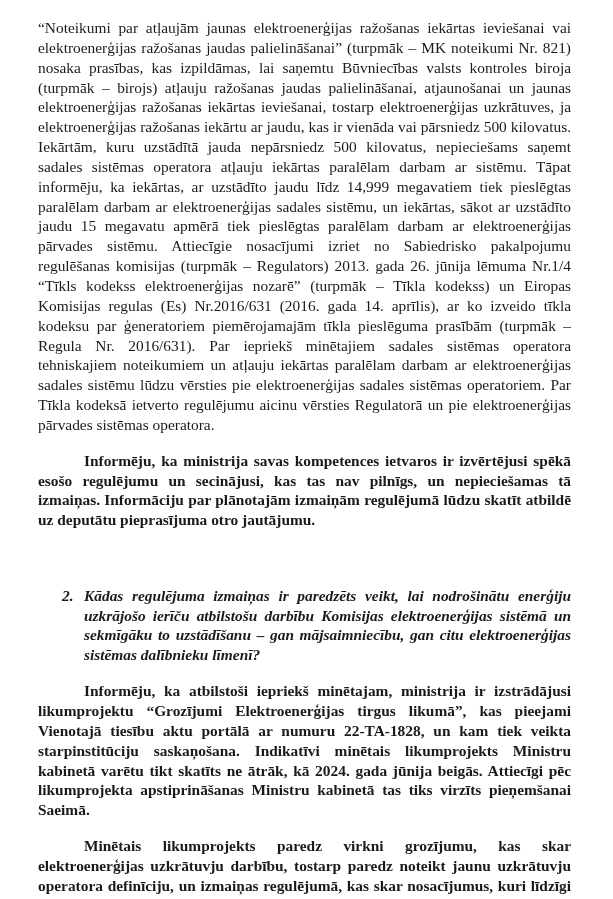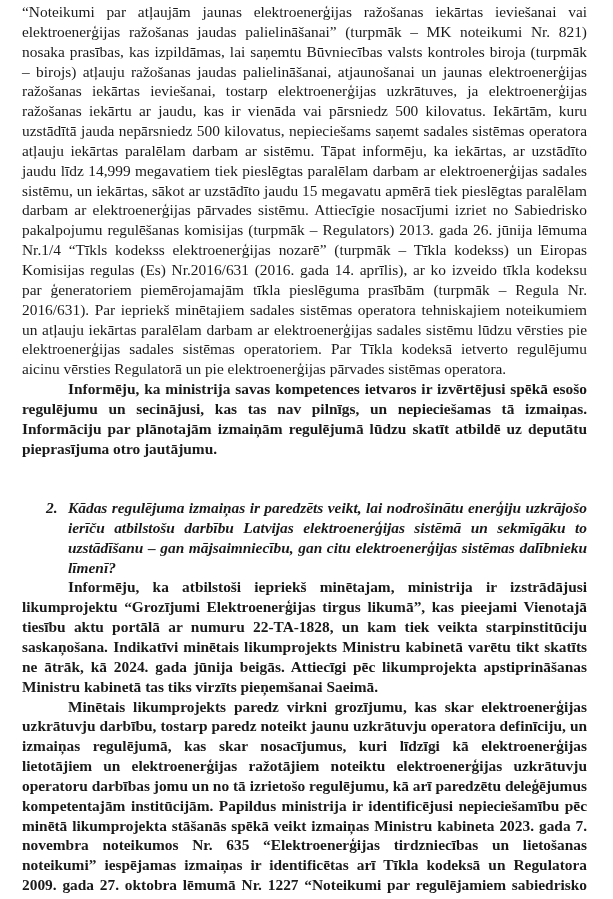--- a/index.html
+++ b/index.html
@@ -17,21 +17,21 @@
       position: absolute;
       left: 22px;
       top: 2px;
       width: 565px;
       font-family: "Liberation Serif", serif;
       font-size: 15.4px;
       line-height: 19.85px;
       color: #1a1a1a;
     }
     .page p {
-      margin: 0;
+      margin: 16px;
       text-align: justify;
       hyphens: none;
     }
     .indent {
       text-indent: 46px;
       font-weight: bold;
     }
     .question {
       margin-top: 19.85px !important;
       margin-bottom: 0;
@@ -59,18 +59,18 @@
 <body>
 
 <div class="page">
   <p>“Noteikumi par atļaujām jaunas elektroenerģijas ražošanas iekārtas ieviešanai vai elektroenerģijas ražošanas jaudas palielināšanai” (turpmāk – MK noteikumi Nr. 821) nosaka prasības, kas izpildāmas, lai saņemtu Būvniecības valsts kontroles biroja (turpmāk – birojs) atļauju ražošanas jaudas palielināšanai, atjaunošanai un jaunas elektroenerģijas ražošanas iekārtas ieviešanai, tostarp elektroenerģijas uzkrātuves, ja elektroenerģijas ražošanas iekārtu ar jaudu, kas ir vienāda vai pārsniedz 500 kilovatus. Iekārtām, kuru uzstādītā jauda nepārsniedz 500 kilovatus, nepieciešams saņemt sadales sistēmas operatora atļauju iekārtas paralēlam darbam ar sistēmu. Tāpat informēju, ka iekārtas, ar uzstādīto jaudu līdz 14,999 megavatiem tiek pieslēgtas paralēlam darbam ar elektroenerģijas sadales sistēmu, un iekārtas, sākot ar uzstādīto jaudu 15 megavatu apmērā tiek pieslēgtas paralēlam darbam ar elektroenerģijas pārvades sistēmu. Attiecīgie nosacījumi izriet no Sabiedrisko pakalpojumu regulēšanas komisijas (turpmāk – Regulators) 2013. gada 26. jūnija lēmuma Nr.1/4 “Tīkls kodekss elektroenerģijas nozarē” (turpmāk – Tīkla kodekss) un Eiropas Komisijas regulas (Es) Nr.2016/631 (2016. gada 14. aprīlis), ar ko izveido tīkla kodeksu par ģeneratoriem piemērojamajām tīkla pieslēguma prasībām (turpmāk – Regula Nr. 2016/631). Par iepriekš minētajiem sadales sistēmas operatora tehniskajiem noteikumiem un atļauju iekārtas paralēlam darbam ar elektroenerģijas sadales sistēmu lūdzu vērsties pie elektroenerģijas sadales sistēmas operatoriem. Par Tīkla kodeksā ietverto regulējumu aicinu vērsties Regulatorā un pie elektroenerģijas pārvades sistēmas operatora.</p>
   <p class="indent">Informēju, ka ministrija savas kompetences ietvaros ir izvērtējusi spēkā esošo regulējumu un secinājusi, kas tas nav pilnīgs, un nepieciešamas tā izmaiņas. Informāciju par plānotajām izmaiņām regulējumā lūdzu skatīt atbildē uz deputātu pieprasījuma otro jautājumu.</p>
 
   <div class="blank"></div>
 
   <p class="question">
     <span class="qnum">2.</span>
-    <span class="qtext">Kādas regulējuma izmaiņas ir paredzēts veikt, lai nodrošinātu enerģiju uzkrājošo ierīču atbilstošu darbību Latvijas elektroenerģijas sistēmā un sekmīgāku to uzstādīšanu – gan mājsaimniecību, gan citu elektroenerģijas sistēmas dalībnieku līmenī?</span>
+    <span class="qtext">Kādas regulējuma izmaiņas ir paredzēts veikt, lai nodrošinātu enerģiju uzkrājošo ierīču atbilstošu darbību Komisijas elektroenerģijas sistēmā un sekmīgāku to uzstādīšanu – gan mājsaimniecību, gan citu elektroenerģijas sistēmas dalībnieku līmenī?</span>
   </p>
 
   <p class="indent">Informēju, ka atbilstoši iepriekš minētajam, ministrija ir izstrādājusi likumprojektu “Grozījumi Elektroenerģijas tirgus likumā”, kas pieejami Vienotajā tiesību aktu portālā ar numuru 22-TA-1828, un kam tiek veikta starpinstitūciju saskaņošana. Indikatīvi minētais likumprojekts Ministru kabinetā varētu tikt skatīts ne ātrāk, kā 2024. gada jūnija beigās. Attiecīgi pēc likumprojekta apstiprināšanas Ministru kabinetā tas tiks virzīts pieņemšanai Saeimā.</p>
   <p class="indent">Minētais likumprojekts paredz virkni grozījumu, kas skar elektroenerģijas uzkrātuvju darbību, tostarp paredz noteikt jaunu uzkrātuvju operatora definīciju, un izmaiņas regulējumā, kas skar nosacījumus, kuri līdzīgi kā elektroenerģijas lietotājiem un elektroenerģijas ražotājiem noteiktu elektroenerģijas uzkrātuvju operatoru darbības jomu un no tā izrietošo regulējumu, kā arī paredzētu deleģējumus kompetentajām institūcijām. Papildus ministrija ir identificējusi nepieciešamību pēc minētā likumprojekta stāšanās spēkā veikt izmaiņas Ministru kabineta 2023. gada 7. novembra noteikumos Nr. 635 “Elektroenerģijas tirdzniecības un lietošanas noteikumi” iespējamas izmaiņas ir identificētas arī Tīkla kodeksā un Regulatora 2009. gada 27. oktobra lēmumā Nr. 1227 “Noteikumi par regulējamiem sabiedrisko pakalpojumu veidiem” (turpmāk – lēmums Nr. 1227).</p>
 </div>
 
 </body></html>

